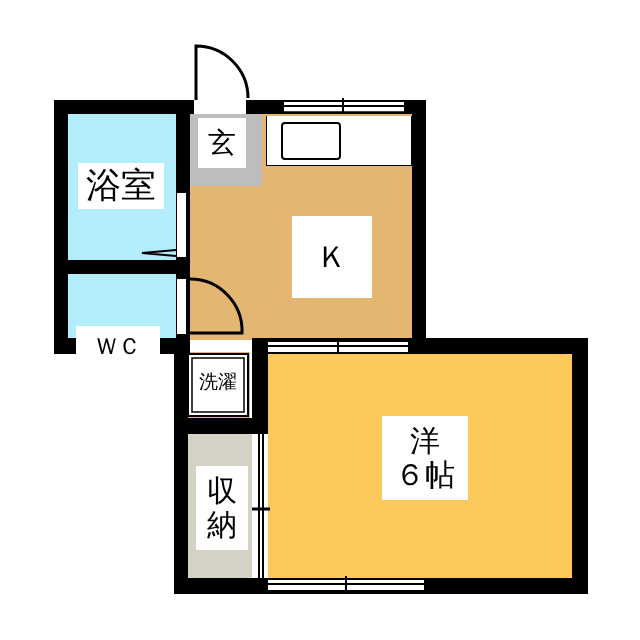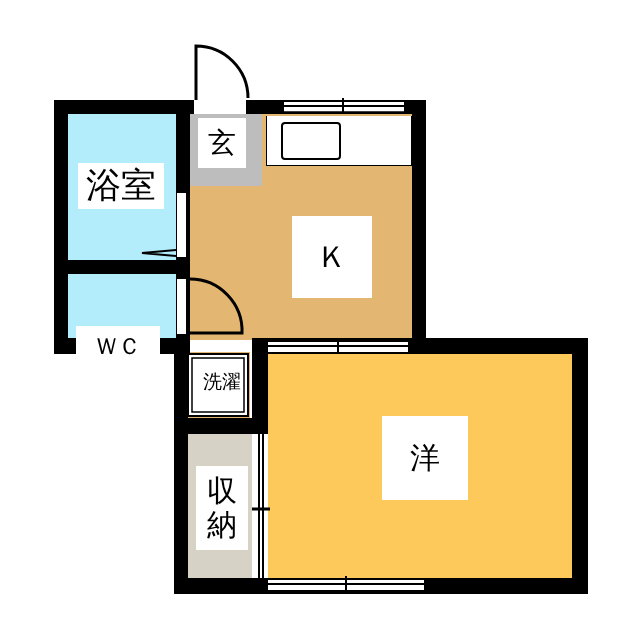--- a/index.html
+++ b/index.html
@@ -75,22 +75,23 @@
 </div>
 <div class="label" style="left:76px;top:282px;width:84px;height:40px;font-size:23px;margin-top:44px;">
   <span>ＷＣ</span>
 </div>
 <div class="label" style="left:198px;top:118px;width:48px;height:50px;font-size:28px;">
   <span>玄</span>
 </div>
 <div class="label" style="left:292px;top:216px;width:80px;height:82px;font-size:30px;">
   <span>Ｋ</span>
 </div>
-<div class="label" style="left:194px;top:364px;width:56px;height:36px;font-size:19px;background:transparent;text-align:right;">
+<div class="label" style="left:194px;top:364px;width:48px;height:36px;font-size:19px;background:transparent;text-align:right;">
   <span>洗濯</span>
 </div>
 <div class="label" style="left:196px;top:466px;width:52px;height:84px;font-size:30px;">
   <span>収</span>
   <span>納</span>
 </div>
 <div class="label" style="left:382px;top:416px;width:86px;height:84px;font-size:30px;">
   <span>洋</span>
+  <span>６帖</span>
 </div>
 
 </body></html>

